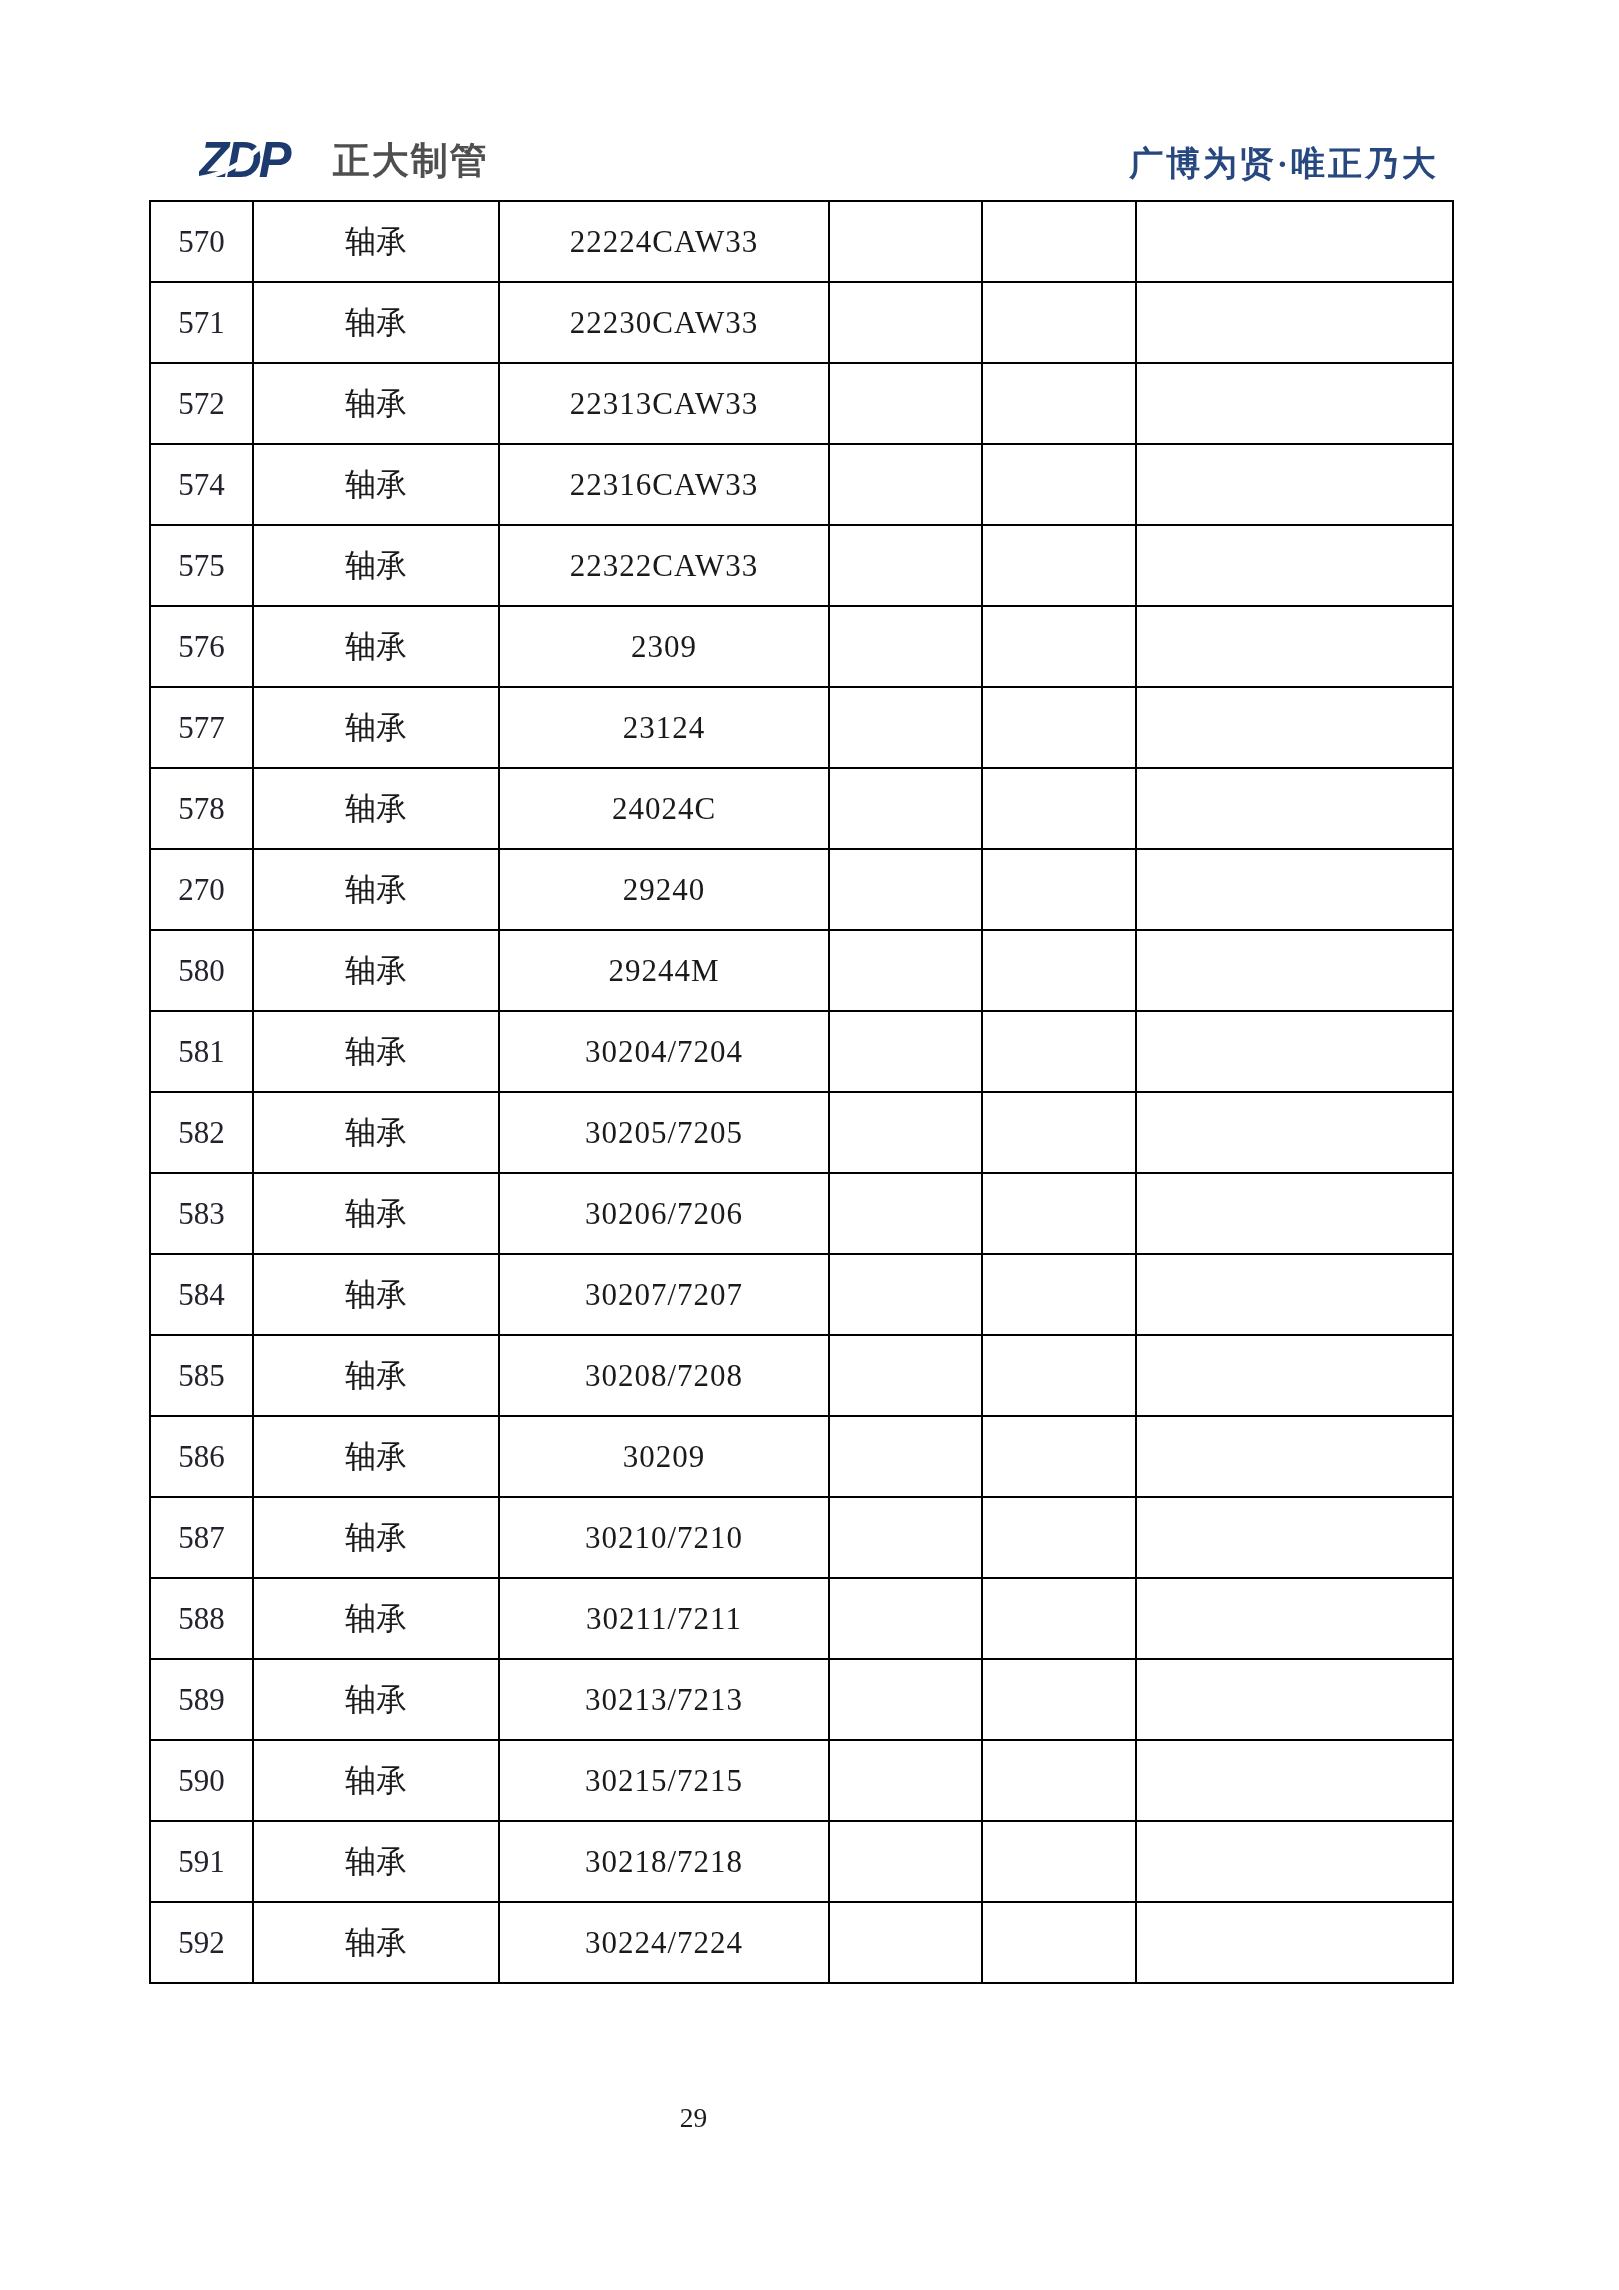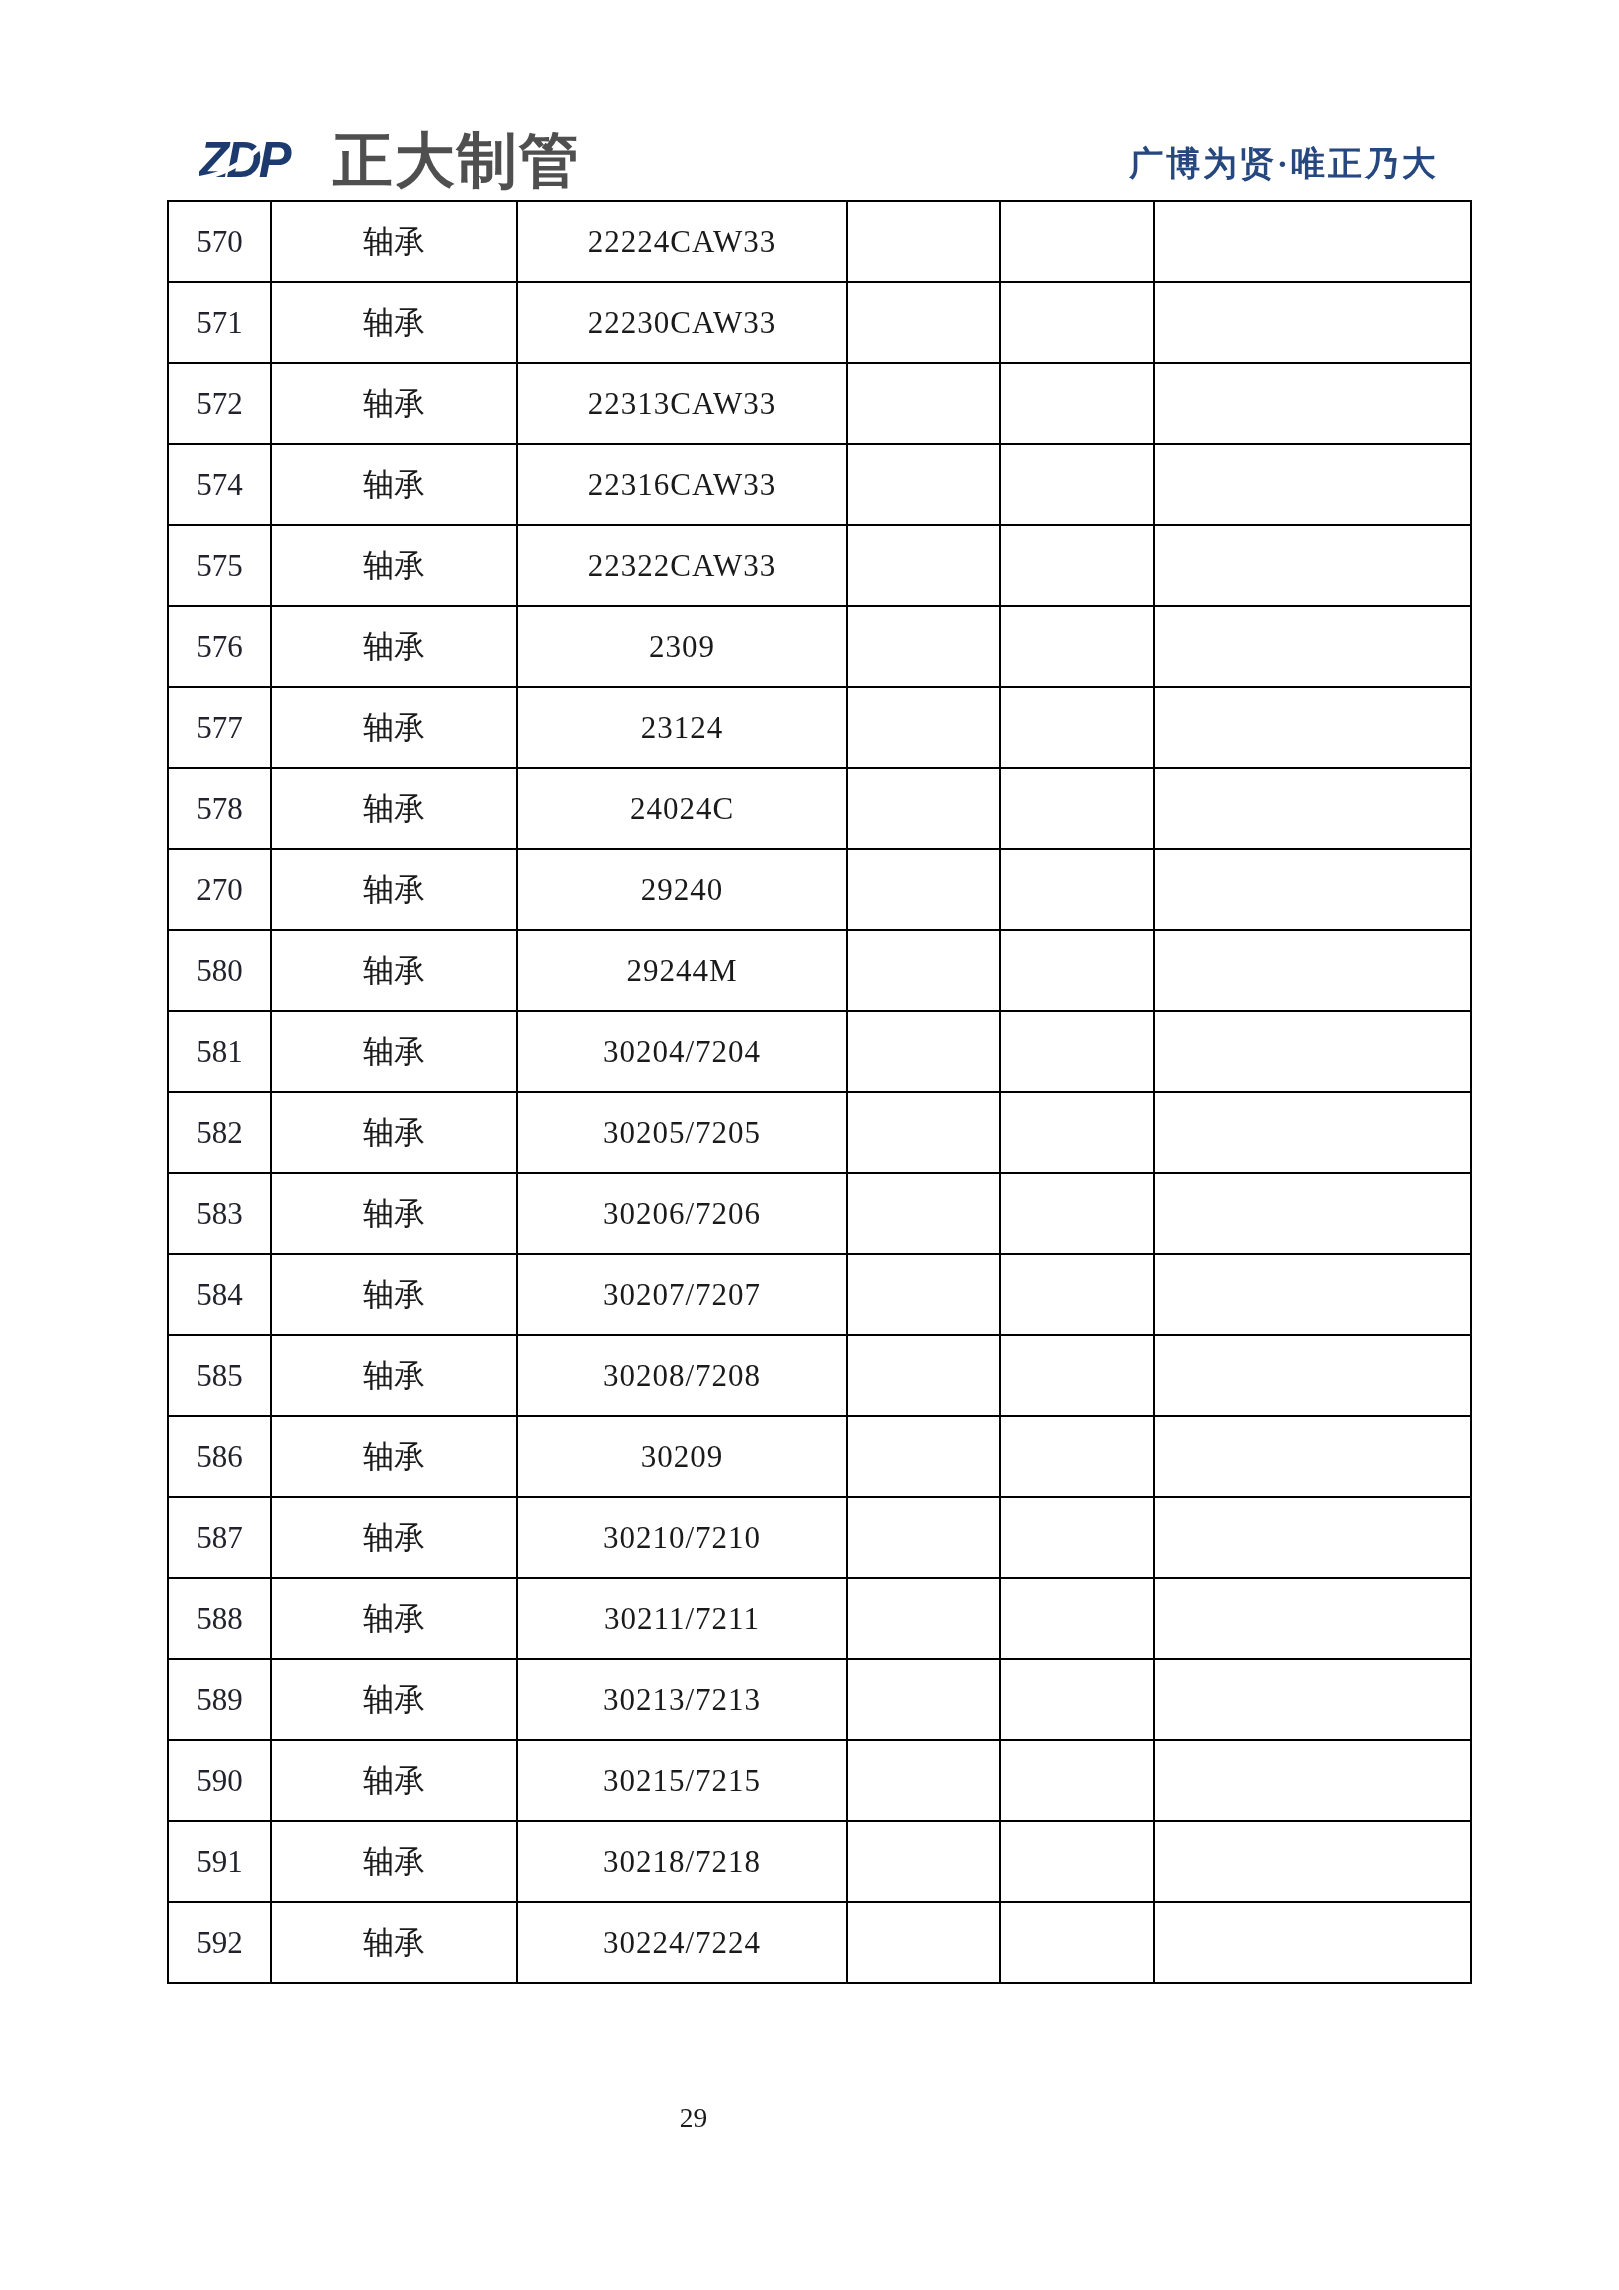--- a/index.html
+++ b/index.html
@@ -20,21 +20,21 @@
     top: 133px;
     height: 55px;
     display: flex;
     align-items: center;
     gap: 13.7px;
   }
   #brand .logo-svg { display: block; }
   #brand .company {
     font-family: "Liberation Sans", "DejaVu Sans", sans-serif;
     font-weight: bold;
-    font-size: 60px;
+    font-size: 37px;
     line-height: 51px;
     color: #4f4f4f;
     letter-spacing: 2px;
     white-space: nowrap;
   }
   #slogan {
     position: absolute;
     left: 1078px;
     top: 144px;
     width: 412px;
@@ -44,21 +44,21 @@
     font-size: 34px;
     line-height: 39px;
     color: #27477f;
     letter-spacing: 2.9px;
     white-space: nowrap;
   }
 
   
   #parts-table {
     position: absolute;
-    left: 167px;
+    left: 149px;
     top: 200px;
     width: 1303px;
     border-collapse: collapse;
     table-layout: fixed;
   }
   #parts-table td {
     border: 2px solid #000000;
     height: 79px;            
     text-align: center;
     vertical-align: middle;

